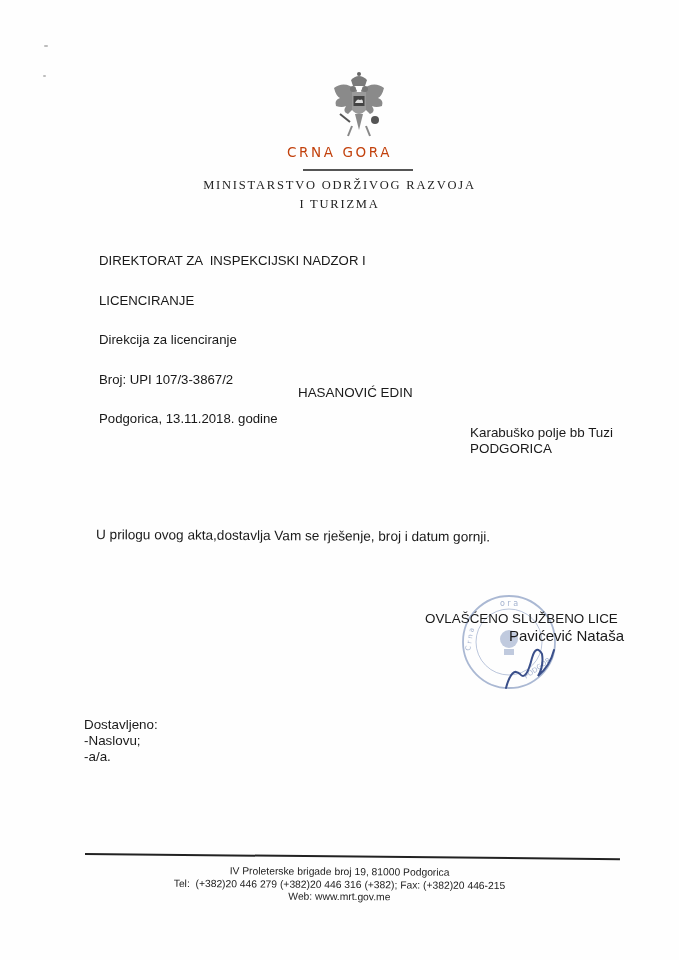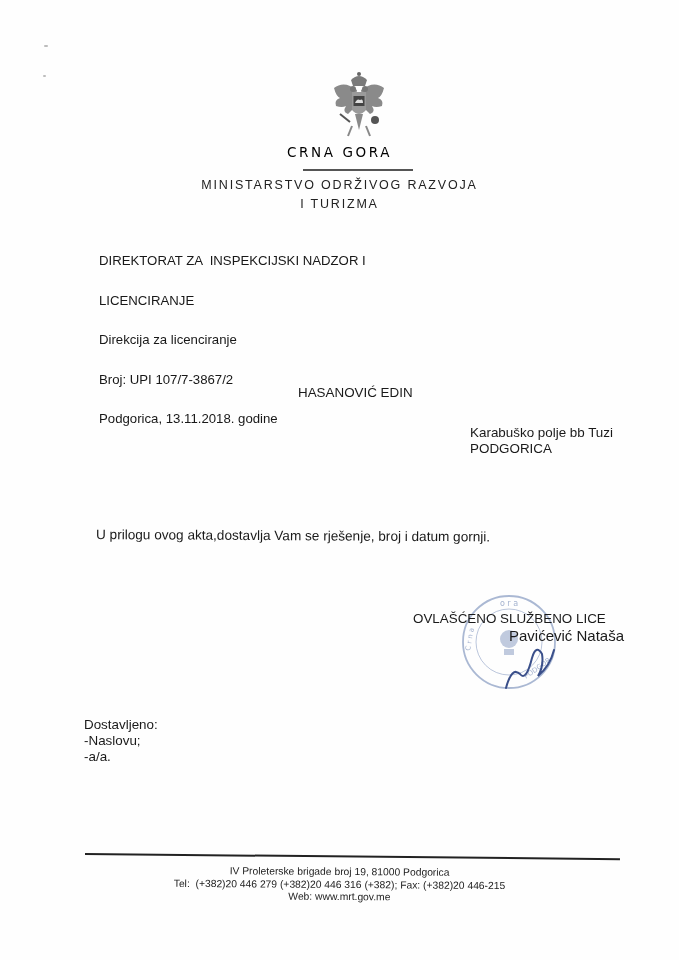--- a/index.html
+++ b/index.html
@@ -9,39 +9,39 @@
     font-family: "Liberation Sans", sans-serif;
     color: #1a1a1a;
   }
   .page { position: absolute; inset: 0; background: #fefefe; }
   .speck { position: absolute; background: #bdbdbd; border-radius: 1px; }
   .abs { position: absolute; white-space: nowrap; }
 
   
   .coat { position: absolute; left: 330px; top: 70px; width: 58px; height: 72px; }
   .country { left: 0; width: 679px; top: 144px; text-align: center;
-    font-family: "DejaVu Sans", sans-serif; font-size: 13.5px; letter-spacing: 2.6px; color: #000000; }
+    font-family: "DejaVu Sans", sans-serif; font-size: 13.5px; letter-spacing: 2.6px; color: #c2410c; }
   .hdr-rule { position: absolute; left: 303px; top: 169px; width: 110px; height: 2px; background: #555; }
   .ministry { left: 0; width: 679px; top: 176px; text-align: center;
-    font-family: Liberation Sans, sans-serif; font-size: 12.5px; letter-spacing: 1.8px; color: #222; line-height: 19px; }
+    font-family: Liberation Serif, serif; font-size: 12.5px; letter-spacing: 1.8px; color: #222; line-height: 19px; }
 
   
   .sender { left: 99px; top: 229px; font-size: 13.2px; line-height: 15.5px; color: #181818; }
   .sender div { white-space: nowrap; margin-top: 24px; }
 
   
   .recipient-name { left: 256px; top: 385px; font-size: 13.4px; margin-left: 42px; }
   .recipient-addr { right: 66px; top: 425px; font-size: 13.4px; line-height: 16px; }
 
   
   .body-text { left: 96px; top: 527px; font-size: 13.6px; transform: rotate(0.35deg); transform-origin: left; }
 
   
   .stamp { position: absolute; left: 460px; top: 593px; width: 98px; height: 98px; }
-  .sig-title { left: 413px; top: 611px; font-size: 13.4px; text-align: right; }
+  .sig-title { left: 425px; top: 611px; font-size: 13.4px; text-align: right; }
   .sig-name { left: 509px; top: 627px; font-size: 15px; }
   .signature { position: absolute; left: 498px; top: 636px; width: 60px; height: 60px; }
 
   
   .delivered { left: 84px; top: 717px; font-size: 13.4px; line-height: 16px; }
 
   
   .footer-rule { position: absolute; left: 85px; top: 853px; width: 535px; height: 1.6px; background: #222;
     transform: rotate(0.55deg); transform-origin: left; }
   .footer { left: 0; width: 679px; top: 866px; text-align: center; font-size: 10.3px; line-height: 12.5px; color: #222;
@@ -83,21 +83,21 @@
   <div class="hdr-rule"></div>
   <div class="abs ministry">
     <div>MINISTARSTVO ODRŽIVOG RAZVOJA</div>
     <div>I TURIZMA</div>
   </div>
 
   <div class="abs sender">
     <div style="white-space:pre;">DIREKTORAT ZA  INSPEKCIJSKI NADZOR I</div>
     <div>LICENCIRANJE</div>
     <div>Direkcija za licenciranje</div>
-    <div>Broj: UPI 107/7-3867/2</div>
+    <div>Broj: UPI 107/3-3867/2</div>
     <div>Podgorica, 13.11.2018. godine</div>
   </div>
 
   <div class="abs recipient-name">HASANOVIĆ EDIN</div>
   <div class="abs recipient-addr">
     <div>Karabuško polje bb Tuzi</div>
     <div>PODGORICA</div>
   </div>
 
   <div class="abs body-text">U prilogu ovog akta,dostavlja Vam se rješenje, broj i datum gornji.</div>

